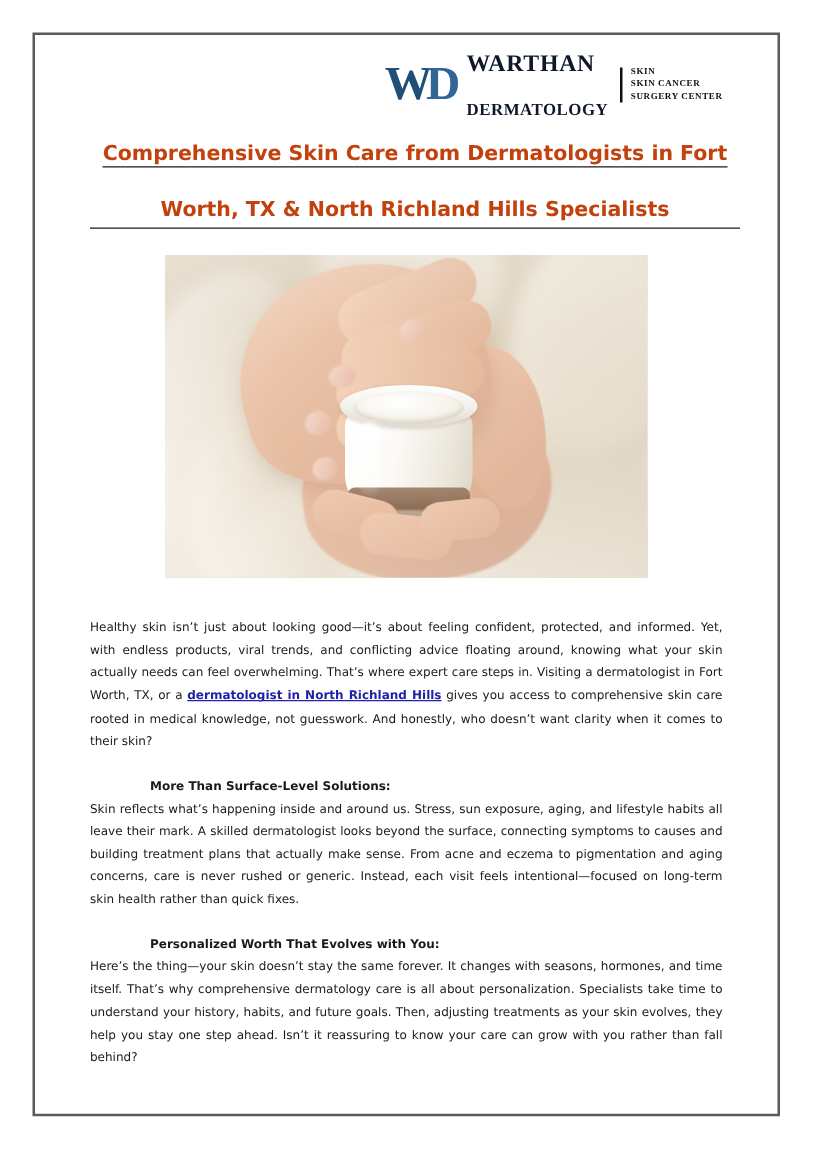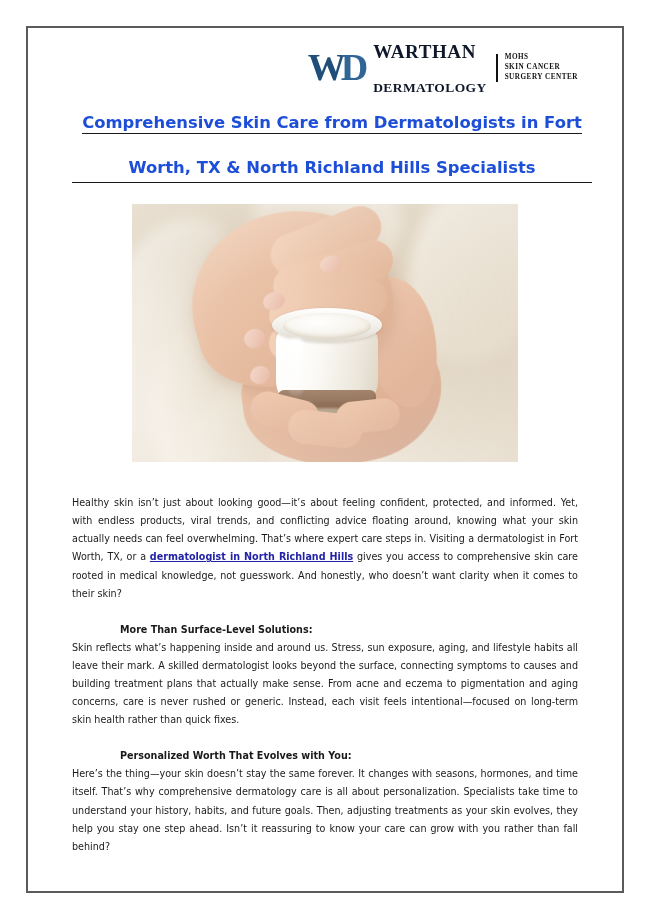--- a/index.html
+++ b/index.html
@@ -95,21 +95,21 @@
   }
 
   
   .doc-title {
     margin: 14px auto 0 auto;
     width: 520px;
     text-align: center;
     font-family: "DejaVu Sans", sans-serif;
     font-size: 16.4px;
     font-weight: 700;
-    color: #1d4ed8;
+    color: #c2410c;
     line-height: 1.62;
   }
   .doc-title .tline {
     display: inline;
     border-bottom: 1.6px solid #1a1a1a;
     padding-bottom: 1px;
   }
   .doc-title .t2 {
     display: block;
     margin-top: 18px;
@@ -320,21 +320,21 @@
   <div class="page-inner">
 
     <div class="logo-block">
       <div class="logo-mark">W<span class="wd-d">D</span></div>
       <div class="logo-name">
         <div class="logo-name-top">WARTHAN</div>
         <div class="logo-name-bottom">DERMATOLOGY</div>
       </div>
       <div class="logo-divider"></div>
       <div class="logo-sub">
-        <div>MOHS</div>
+        <div>SKIN</div>
         <div>SKIN CANCER</div>
         <div>SURGERY CENTER</div>
       </div>
     </div>
 
     <h1 class="doc-title">
       <span class="tline">Comprehensive Skin Care from Dermatologists in Fort</span>
       <span class="tline t2">Worth, TX &amp; North Richland Hills Specialists</span>
     </h1>
 

